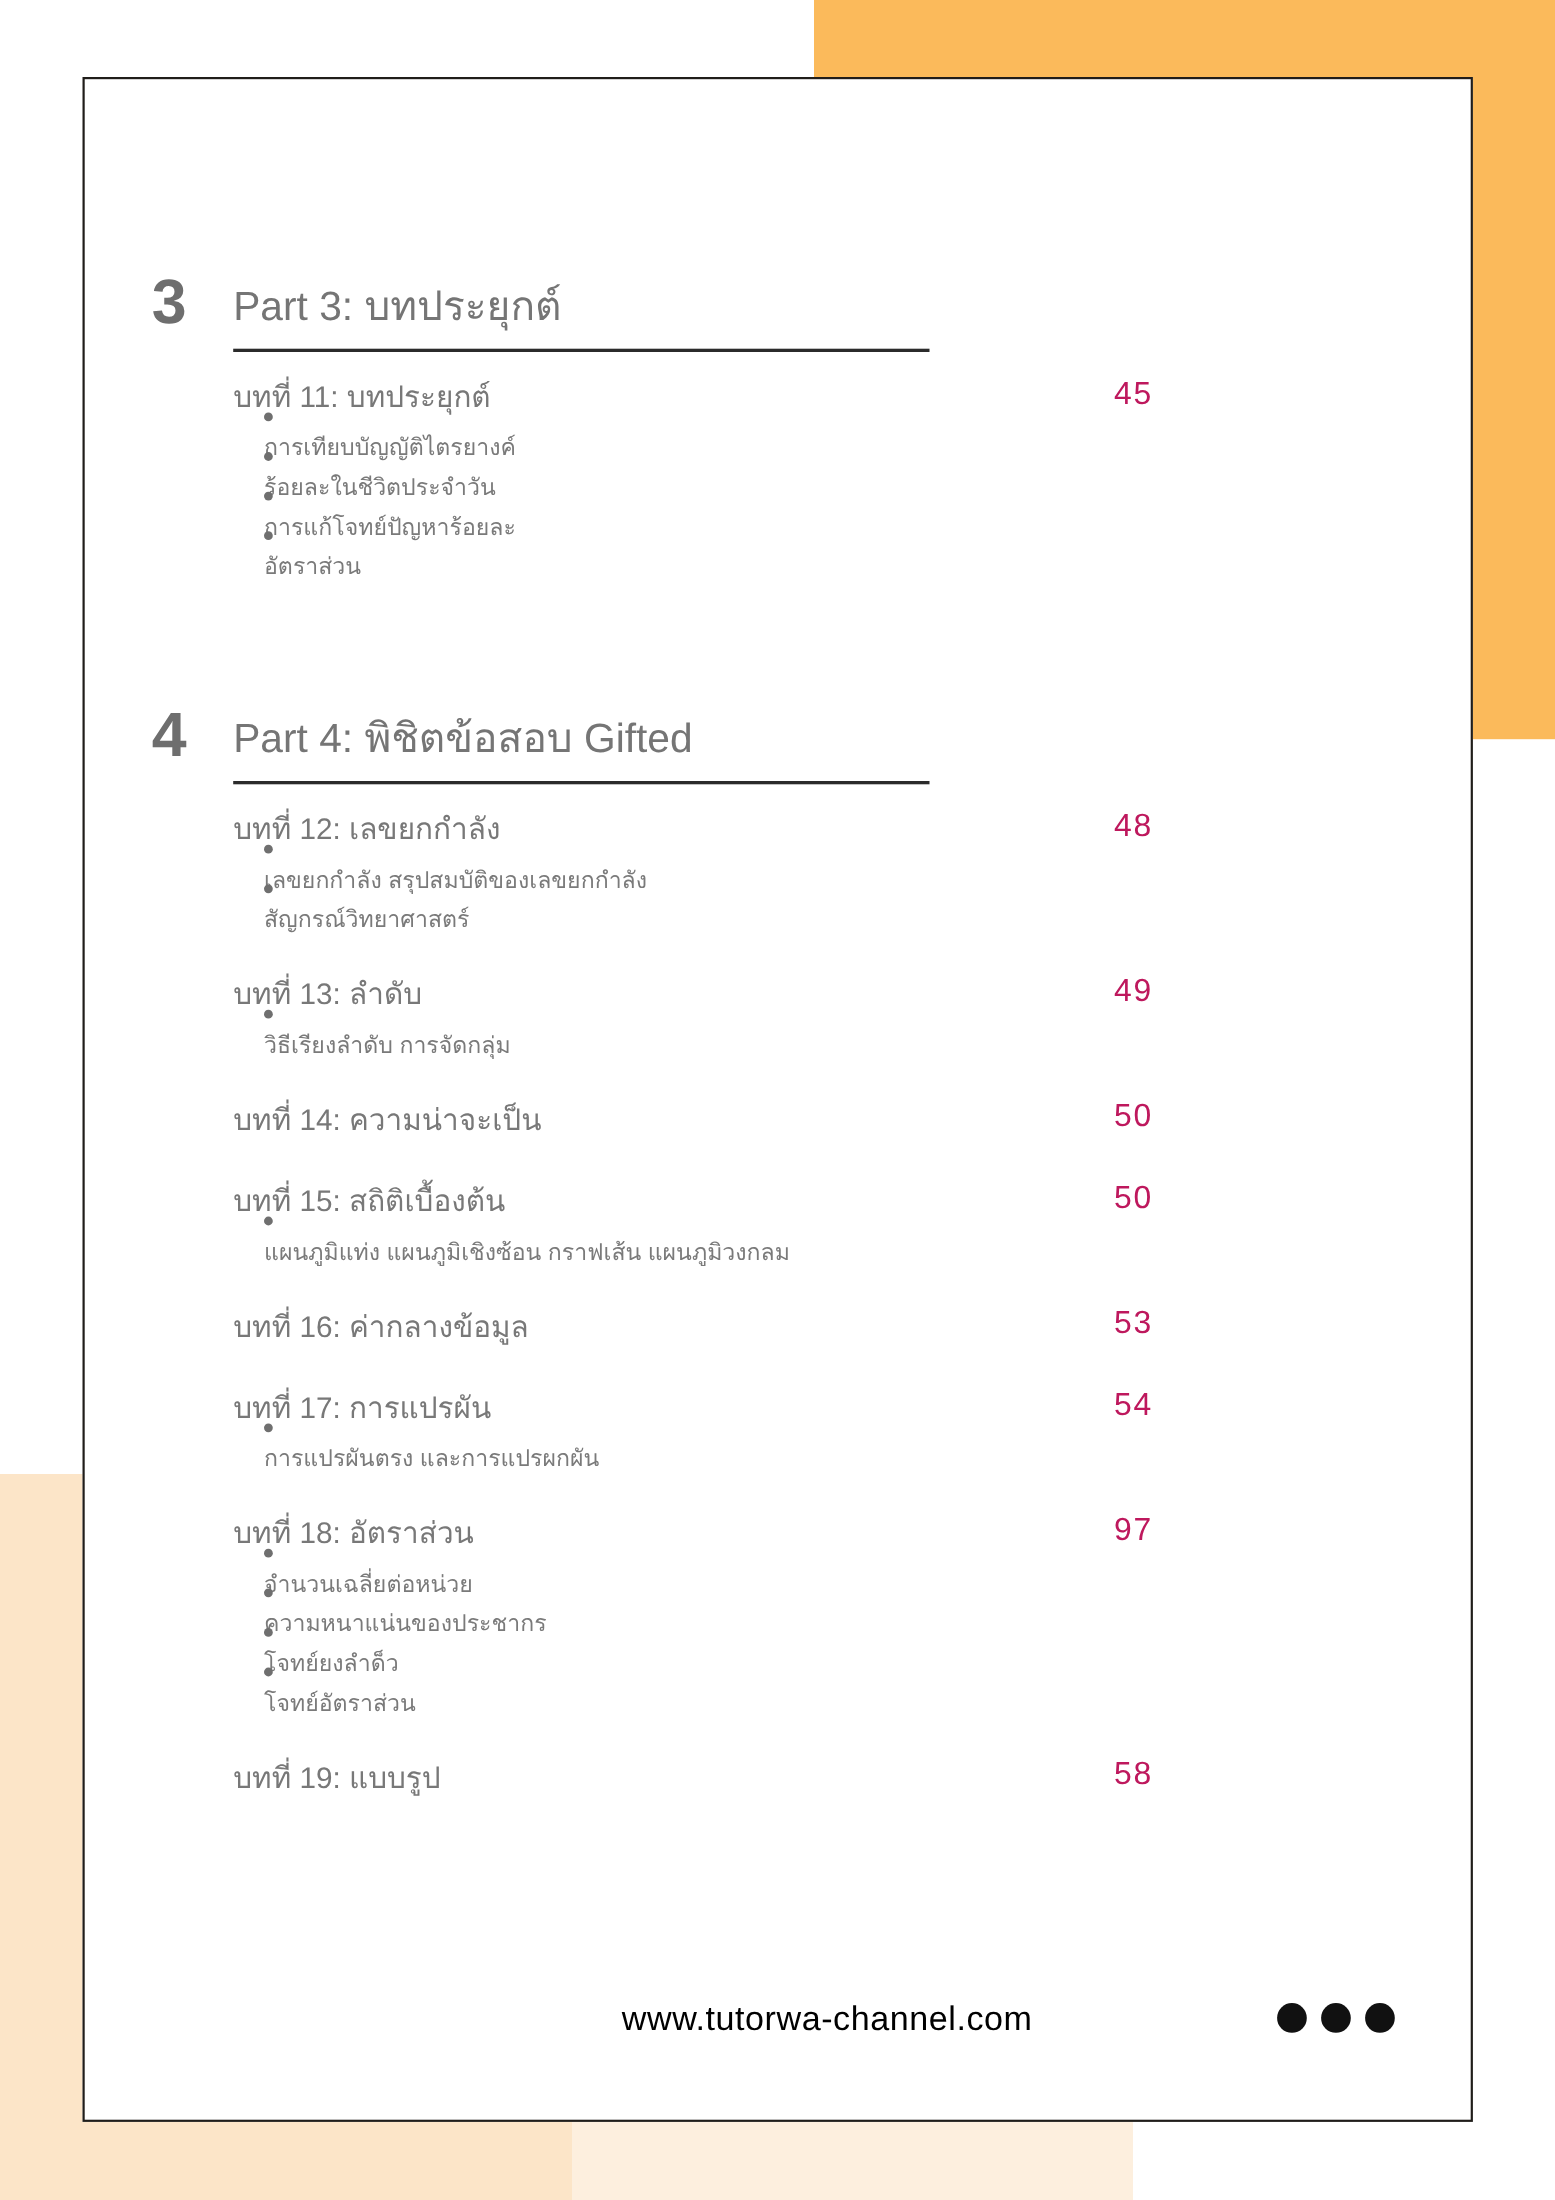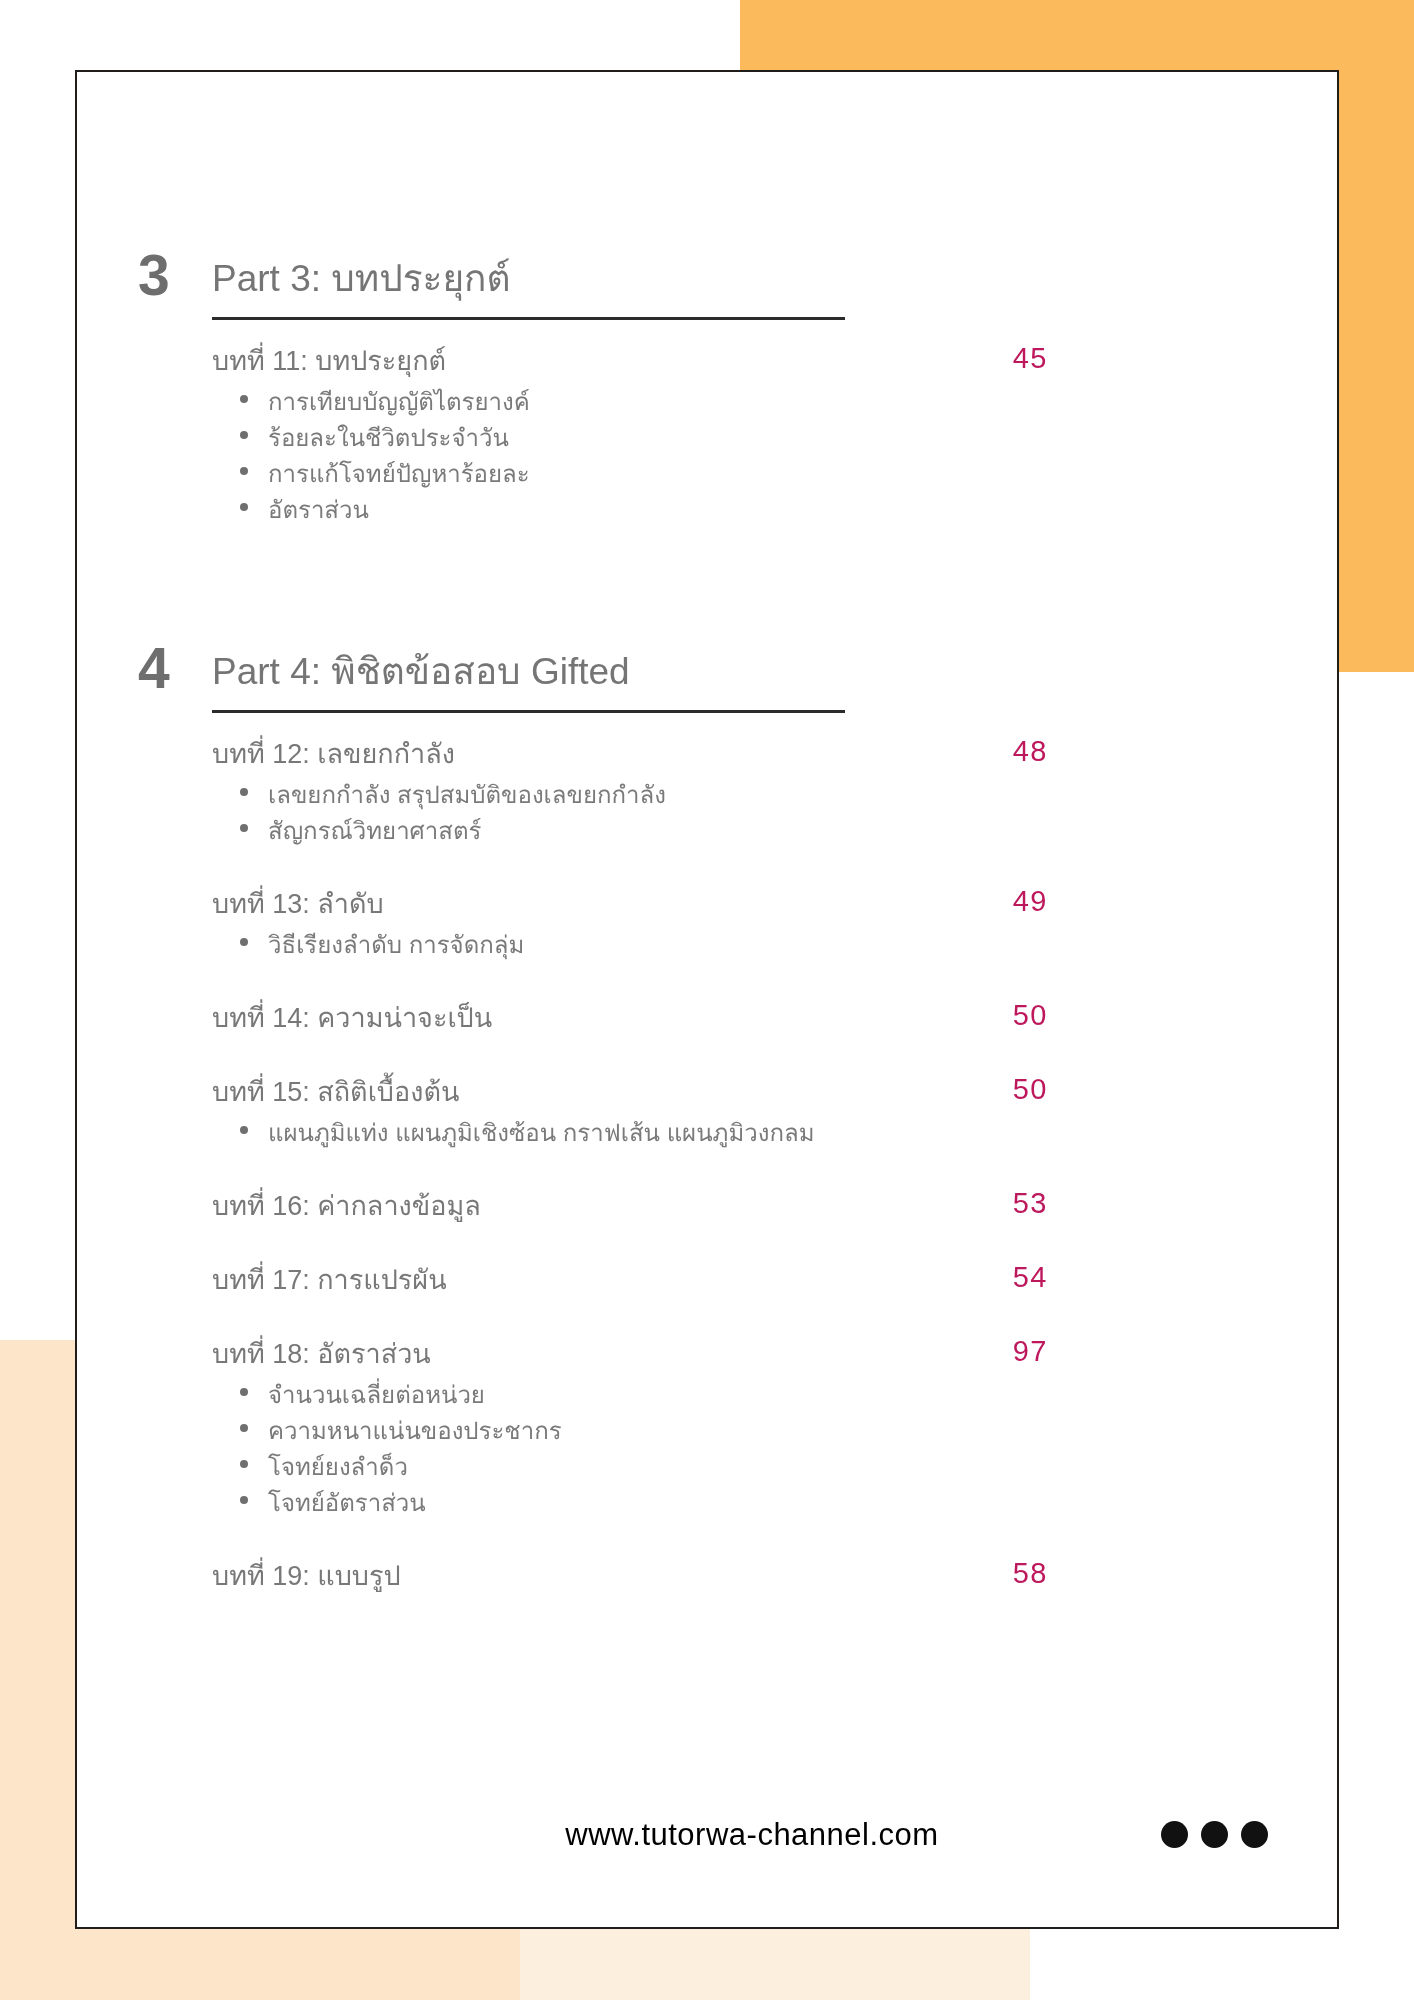--- a/index.html
+++ b/index.html
@@ -43,21 +43,21 @@
     font-size:27px;color:#787878;line-height:34px;white-space:nowrap;text-align:right;
   }
   .chapter-page{
     font-size:29px;color:#be185d;letter-spacing:1.5px;line-height:32px;
     transform:translateY(-2px);
   }
   ul.bullets{list-style:none;margin:0;padding:0 0 0 28px;}
   ul.bullets:empty{display:none;}
   .bullet{
     display:flex;align-items:baseline;height:36px;
-    font-size:24px;color:#7a7a7a;white-space:nowrap;
+    font-size:21px;color:#7a7a7a;white-space:nowrap;flex-direction:column;
   }
   .bullet .dot{
     flex:0 0 auto;width:8px;height:8px;border-radius:50%;
     background:#6f6f6f;margin-right:20px;transform:translateY(-7px);
   }
   
   #footer{position:absolute;left:0;right:0;top:1745px;height:40px;}
   #website-url{
     position:absolute;left:50%;transform:translateX(-50%);margin-left:45px;
     font-size:31px;color:#000000;letter-spacing:0.5px;white-space:nowrap;
@@ -168,20 +168,26 @@
       <span class="chapter-title">บทที่ 16: ค่ากลางข้อมูล</span>
       <span class="chapter-page">53</span>
     </div>
 
   </div>
             <div class="chapter">
     <div class="chapter-row">
       <span class="chapter-title">บทที่ 17: การแปรผัน</span>
       <span class="chapter-page">54</span>
     </div>
+    <ul class="bullets">
+                <li class="bullet">
+    <span class="dot"></span>
+    <span class="bullet-text">การแปรผันตรง และการแปรผกผัน</span>
+  </li>
+              </ul>
   </div>
             <div class="chapter">
     <div class="chapter-row">
       <span class="chapter-title">บทที่ 18: อัตราส่วน</span>
       <span class="chapter-page">97</span>
     </div>
     <ul class="bullets">
                 <li class="bullet">
     <span class="dot"></span>
     <span class="bullet-text">จำนวนเฉลี่ยต่อหน่วย</span>

